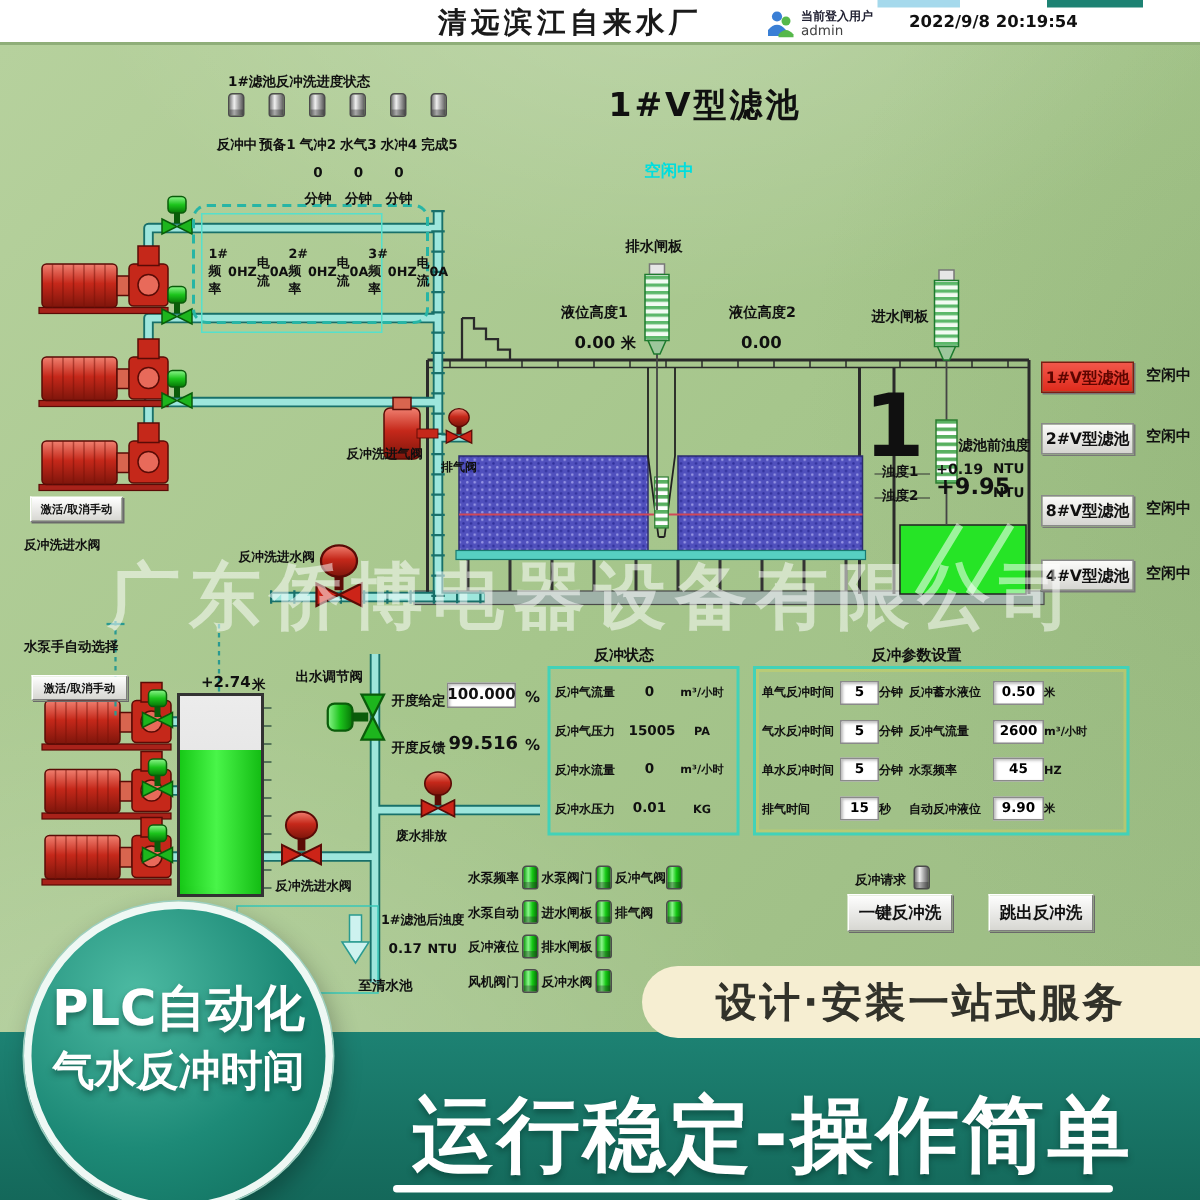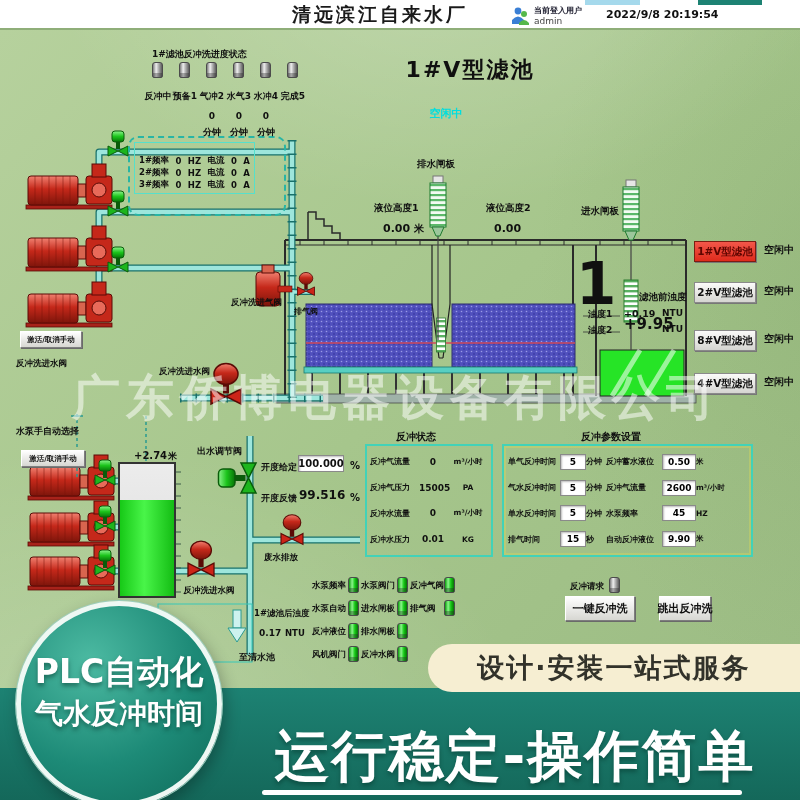--- a/index.html
+++ b/index.html
@@ -64,23 +64,23 @@
   .p-params .lu { width:20px; font-size:8px; font-weight:bold; color:#101010; }
   .p-params .rl { width:56px; font-size:8px; font-weight:bold; color:#101010; }
   .p-params .ru { width:34px; font-size:7.5px; font-weight:bold; color:#101010; }
   .p-params .box { position:static; display:flex; align-items:center; justify-content:center;
                    background:#fff; border:1px solid #8a8a8a; box-shadow:inset 1px 1px 2px #bcbcbc;
                    font-size:9px; font-weight:bold; height:16px; }
   .p-params .bl { width:26px; } .p-params .br { width:34px; }
 
   .p-freq-outer { left:128px; top:136px; width:158px; height:80px; border:2px dashed #27b5a5;
                   border-radius:10px; position:absolute; z-index:4; }
-  .p-freq-inner { left:134px; top:142px; width:121px; height:52px; border:1px solid #55e0cc;
-                  position:absolute; z-index:4; display:flex; flex-direction:column;
-                  justify-content:flex-end; padding:2px 4px; }
+  .p-freq-inner { left:134px; top:142px; width:121px; height:80px; border:1px solid #55e0cc;
+                  position:absolute; z-index:4; display:flex; flex-direction:row;
+                  justify-content:flex-start; padding:2px 4px; }
   .p-freq-inner .row { display:flex; align-items:center; justify-content:space-between;
                        font-size:8.5px; font-weight:bold; color:#101010; }
 
   
   .fbtn { position:absolute; left:694px; width:62px; height:21px; display:flex; align-items:center;
           justify-content:center; font-size:10.5px; font-weight:bold; z-index:5; cursor:pointer;
           background:linear-gradient(#fbfbf9,#d5d5d1); border:1px solid #8a8a8a; color:#101010;
           box-shadow:1px 1px 0 #777; }
   .fbtn.active { background:linear-gradient(#f2574a,var(--active-red)); border:1px solid #7c1d12;
                  color:#5e0500; }
@@ -466,21 +466,21 @@
 <div class="lbl" style="left:361px;top:649px;font-size:8.5px">反冲水阀</div>
 <div class="light green" style="left:397px;top:646px"></div>
 <div class="lbl" style="left:410px;top:580px;font-size:8.5px">反冲气阀</div>
 <div class="light green" style="left:444px;top:577px"></div>
 <div class="lbl" style="left:410px;top:603px;font-size:8.5px">排气阀</div>
 <div class="light green" style="left:444px;top:600px"></div>
 
 <div class="lbl" style="left:570px;top:581px;font-size:8.5px">反冲请求</div>
 <div class="light gray" style="left:609px;top:577px"></div>
 <div class="btn3d" style="left:565px;top:596px;width:70px;height:25px">一键反冲洗</div>
-<div class="btn3d" style="left:659px;top:596px;width:52px;height:25px">跳出反冲洗</div>
+<div class="btn3d" style="left:659px;top:596px;width:70px;height:25px">跳出反冲洗</div>
 
 <div class="watermark">广东侨博电器设备有限公司</div>
 
 <div class="banner">
   <div class="banner-text">运行稳定-操作简单</div>
   <div class="banner-line"></div>
 </div>
 <div class="pill">设计·安装一站式服务</div>
 <div class="plc">
   <div class="l1">PLC自动化</div>

